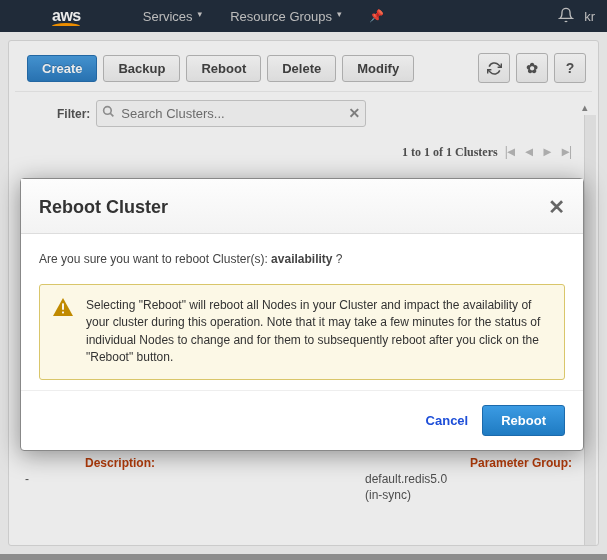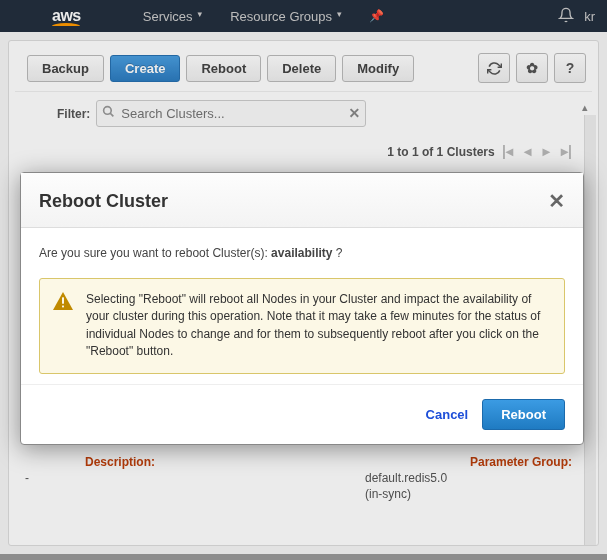--- a/index.html
+++ b/index.html
@@ -25,32 +25,32 @@
   .tool-spacer { flex: 1; }
   .icon-btn { width: 32px; height: 30px; border: 1px solid #bbb; background: linear-gradient(#fff,#eee); border-radius: 3px; display: flex; align-items: center; justify-content: center; cursor: pointer; color: #555; font-size: 14px; font-weight: bold; }
   
   .filterbar { display: flex; align-items: center; gap: 6px; padding: 8px 10px; }
   .filter-lbl { font-weight: bold; color: #555; font-size: 12px; padding-left: 32px; }
   .searchbox { flex: 0 0 270px; position: relative; }
   .searchbox input { width: 100%; padding: 5px 24px 5px 24px; border: 1px solid #ccc; border-radius: 3px; font-size: 13px; background: #fafafa; color:#888; }
   .searchbox .mag { position: absolute; left: 6px; top: 5px; color: #999; font-size: 13px; }
   .searchbox .clear { position: absolute; right: 6px; top: 5px; color: #888; font-size: 14px; cursor: pointer; font-weight: bold; }
   
-  .pager { text-align: right; padding: 8px 16px 10px; color: #555; font-size: 12px; font-weight: bold; }
+  .pager { text-align: right; padding: 8px 16px 10px; color: #555; font-size: 12px; font-weight: bold; font-family: Liberation Serif, serif; }
   .pager span.nav { color: #bbb; font-weight: bold; padding: 0 4px; font-size:14px; }
   
   .details { padding: 6px 10px; font-size: 12px; color:#333; }
   .dcol { display:flex; }
   .dleft { width: 340px; }
   .dright { flex:1; }
   .dlabel { font-weight: bold; color: #c2410c; margin: 6px 0 2px 60px; }
   .dval { margin-left: 0; color:#555; margin-bottom: 2px; }
   
   .backdrop { position: absolute; inset: 0; background: rgba(0,0,0,0.08); }
-  .modal { position: absolute; left: 20px; width: 564px; top: 172px; background: #fff; border: 1px solid #888; border-radius: 4px; box-shadow: 0 4px 24px rgba(0,0,0,0.4); }
+  .modal { position: absolute; left: 20px; width: 564px; top: 178px; background: #fff; border: 1px solid #888; border-radius: 4px; box-shadow: 0 4px 24px rgba(0,0,0,0.4); }
   .modal-hd { display:flex; align-items:center; justify-content:space-between; padding: 16px 18px 14px; border-bottom:1px solid #ddd; background:linear-gradient(#fdfdfd,#f3f3f3); }
   .modal-title { font-size: 18px; font-weight: bold; color: #333; }
   .modal-close { font-size: 20px; color: #666; cursor: pointer; font-weight: bold; }
   .modal-body { padding: 18px 18px 10px; font-size: 12px; color: #444; }
   .confirm-line { margin-bottom: 18px; }
   .confirm-line b { font-weight: bold; }
   .warnbox { border: 1px solid #d9c66a; background: #fcf8e6; border-radius: 3px; padding: 12px 12px 12px 46px; position: relative; font-size: 12px; line-height: 1.45; color:#333; }
   .warnicon { position: absolute; left: 12px; top: 12px; width: 22px; height: 20px; }
   .modal-ft { border-top: 1px solid #eee; padding: 14px 18px; display: flex; justify-content: flex-end; gap: 14px; align-items: center; }
   .link-btn { color: #1d4ed8; font-size: 13px; cursor: pointer; font-weight: bold; }
@@ -88,22 +88,22 @@
   <span>kr</span>
 </div>
 
 <div class="page">
   <div class="panel">
     <div class="expander">▸</div>
     <div class="scrollhint">▴</div>
     <div class="scrolltrack"></div>
 
     <div class="toolbar">
+      <button class="btn btn-primary">Create</button>
       <button class="btn">Backup</button>
-      <button class="btn btn-primary">Create</button>
       <button class="btn">Reboot</button>
       <button class="btn">Delete</button>
       <button class="btn">Modify</button>
       <span class="tool-spacer"></span>
       <span class="icon-btn">
         <svg width="15" height="15" viewBox="0 0 24 24" fill="none" stroke="#555" stroke-width="2.5">
             <path d="M23 4v6h-6"></path>
             <path d="M1 20v-6h6"></path>
             <path d="M3.5 9a9 9 0 0 1 15-3L23 10"></path>
             <path d="M20.5 15a9 9 0 0 1-15 3L1 14"></path>

